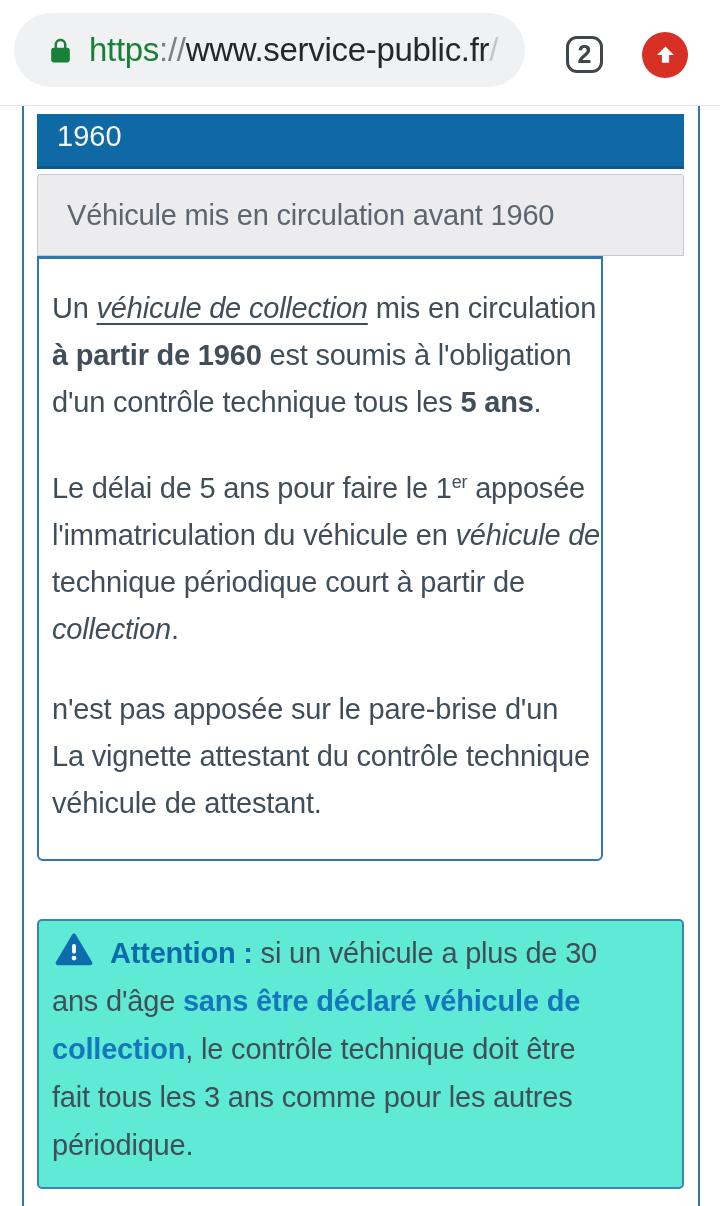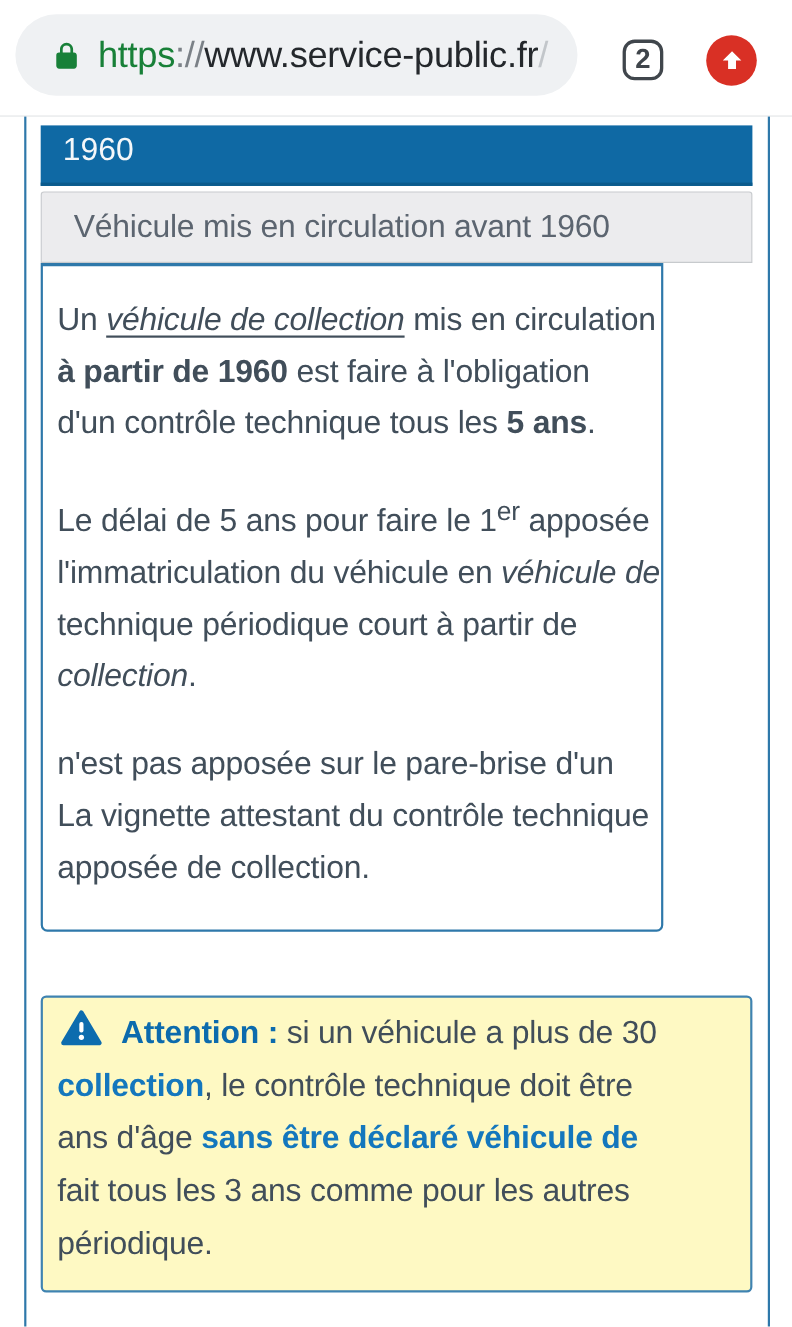--- a/index.html
+++ b/index.html
@@ -28,39 +28,39 @@
 
   
   .page { position: relative; width: 720px; }
   .outer { margin-left: 22px; width: 678px; min-height: 1108px;
     border-left: 2px solid #2e78aa; border-right: 2px solid #2e78aa;
     padding: 8px 14px 0 13px; }
 
   .tab { width: 647px; }
   .tab-active { height: 55px; background: #0f69a4; border-bottom: 3px solid #0b5a8c;
     color: #f4f7f9; font-size: 29px; padding: 6px 0 0 20px; }
-  .tab-inactive { margin-top: 5px; height: 65px; background: #ececee;
+  .tab-inactive { margin-top: 5px; height: 82px; background: #ececee;
     border: 1px solid #c7cacd; border-radius: 3px 3px 0 0; color: #5c6570;
     font-size: 29px; display: flex; align-items: center; padding-left: 29px;
     letter-spacing: -0.2px; }
 
   .panel { width: 566px; background: #ffffff; border: 2px solid #2e78aa;
     border-top: 3px solid #2e78aa; border-radius: 0 0 6px 6px;
     padding: 26px 12px 32px 13px; color: #414e5a; font-size: 29px;
     letter-spacing: -0.2px; }
   .para { margin-bottom: 33px; }
   .para:last-child { margin-bottom: 0; }
   .ln { line-height: 47px; white-space: nowrap; }
   .b { font-weight: 700; }
   .it { font-style: italic; }
   .def-link { font-style: italic; text-decoration: underline; text-underline-offset: 5px;
     color: #414e5a; cursor: pointer; }
-  .sup { font-size: 24px; vertical-align: 10px; }
+  .sup { font-size: 18px; vertical-align: 10px; }
 
-  .warning { margin-top: 58px; width: 647px; background: #fef9c3;
+  .warning { margin-top: 58px; width: 647px; background: #5eead4;
     border: 2px solid #3f83b1; border-radius: 5px; padding: 8px 12px 18px 13px;
     color: #414e5a; font-size: 29px; letter-spacing: -0.2px; }
   .wln { line-height: 48px; white-space: nowrap; }
   .warn-icon { display: inline-block; width: 38px; height: 35px; margin: 0 17px 0 3px;
     vertical-align: -4px; }
   .attn { font-weight: 700; color: #0c6bad; }
   .blue-em { font-weight: 700; color: #1477bd; }
 </style>
 </head>
 <body>
@@ -95,45 +95,45 @@
         <span>1960</span>
       </div>
 
       <div class="tab tab-inactive">
         <span>Véhicule mis en circulation avant 1960</span>
       </div>
 
       <section class="panel">
         <div class="para">
           <div class="ln"><span>Un </span><span class="def-link">véhicule de collection</span><span> mis en circulation</span></div>
-          <div class="ln"><span class="b">à partir de 1960</span><span> est faire à l'obligation</span></div>
+          <div class="ln"><span class="b">à partir de 1960</span><span> est soumis à l'obligation</span></div>
           <div class="ln"><span>d'un contrôle technique tous les </span><span class="b">5 ans</span><span>.</span></div>
         </div>
 
         <div class="para">
           <div class="ln"><span>Le délai de 5 ans pour faire le 1</span><span class="sup">er</span><span> apposée</span></div>
           <div class="ln"><span>l'immatriculation du véhicule en </span><span class="it">véhicule de</span></div>
           <div class="ln"><span>technique périodique court à partir de</span></div>
           <div class="ln"><span class="it">collection</span><span>.</span></div>
         </div>
 
         <div class="para">
           <div class="ln"><span>n'est pas apposée sur le pare-brise d'un</span></div>
           <div class="ln"><span>La vignette attestant du contrôle technique</span></div>
-          <div class="ln"><span>apposée de collection.</span></div>
+          <div class="ln"><span>véhicule de attestant.</span></div>
         </div>
       </section>
 
       <section class="warning">
         <div class="wln"><span class="warn-icon"><svg viewBox="0 0 24 22" width="38" height="35" aria-hidden="true">
                 <path d="M12 2.2 L22.3 19.6 H1.7 Z" fill="#0d6cae" stroke="#0d6cae" stroke-width="2.6" stroke-linejoin="round"></path>
                 <rect x="10.8" y="7.6" width="2.4" height="6" rx="1.1" fill="#ffffff"></rect>
                 <circle cx="12" cy="16.4" r="1.5" fill="#ffffff"></circle>
               </svg></span><span class="attn">Attention :</span><span> si un véhicule a plus de 30</span></div>
+        <div class="wln"><span>ans d'âge </span><span class="blue-em">sans être déclaré véhicule de</span></div>
         <div class="wln"><span class="blue-em">collection</span><span>, le contrôle technique doit être</span></div>
-        <div class="wln"><span>ans d'âge </span><span class="blue-em">sans être déclaré véhicule de</span></div>
         <div class="wln"><span>fait tous les 3 ans comme pour les autres</span></div>
         <div class="wln"><span>périodique.</span></div>
       </section>
 
     </div>
   </main>
 </div>
 
 </body></html>

